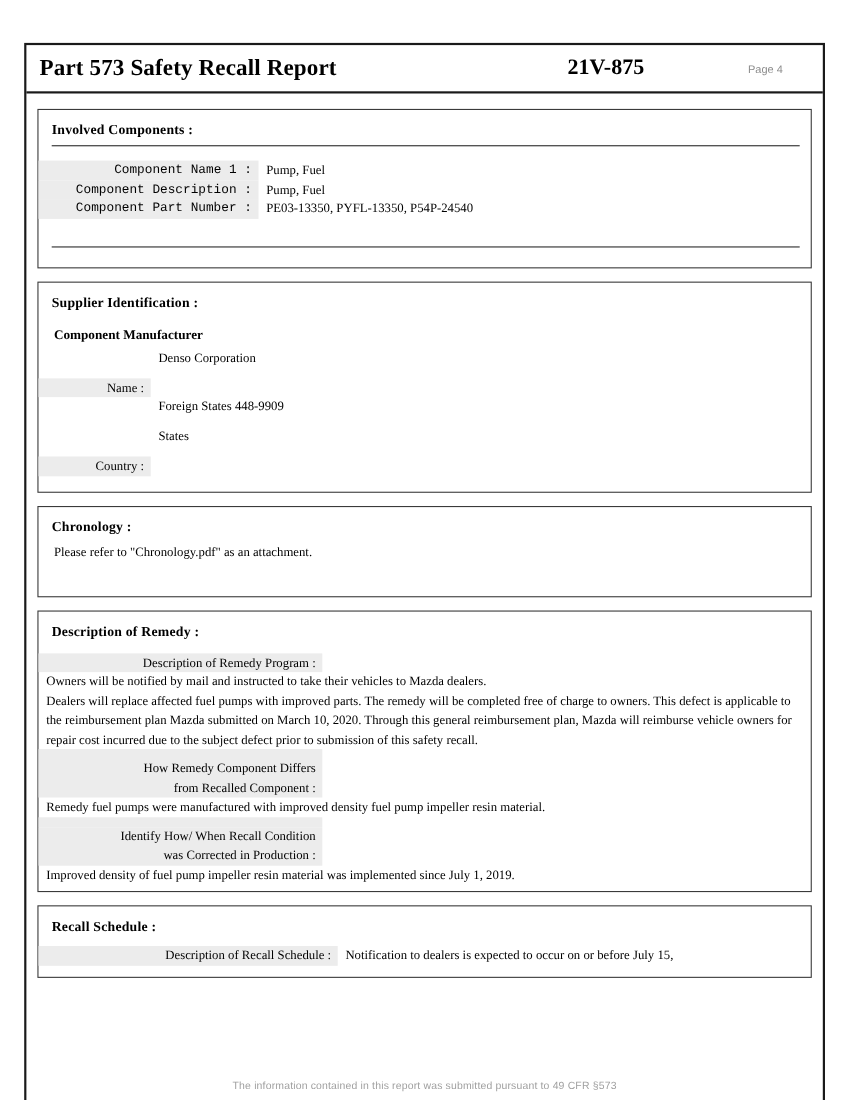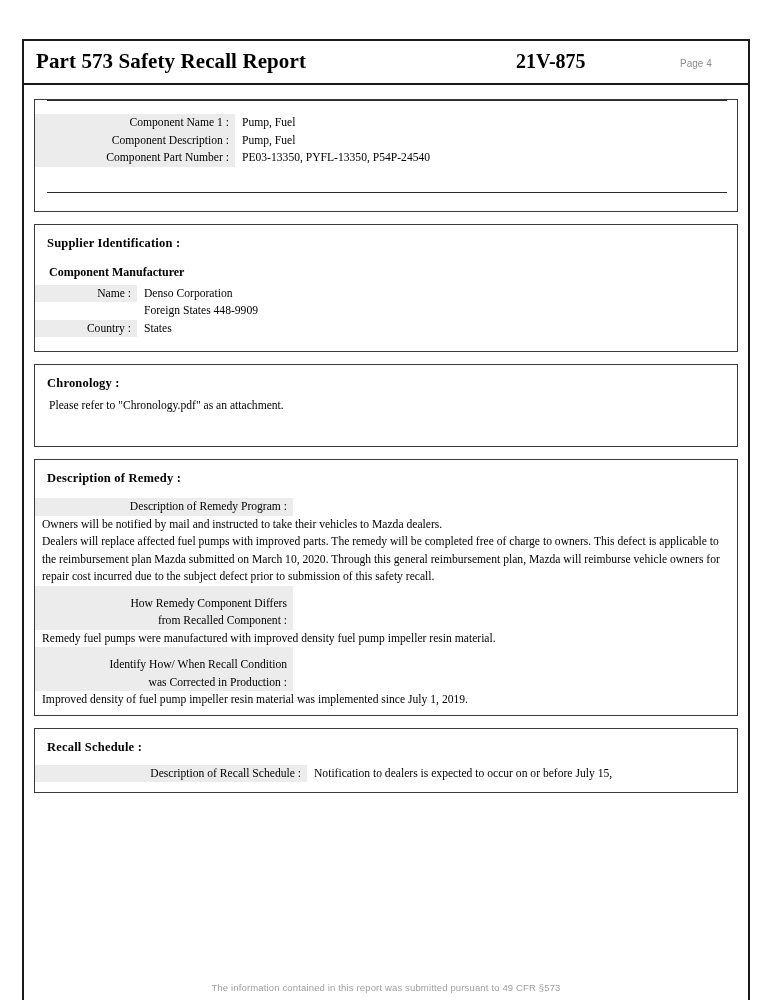--- a/index.html
+++ b/index.html
@@ -108,37 +108,37 @@
   }
   .value {
     padding-left: 7px;
     box-sizing: border-box;
     flex: 1 1 auto;
   }
   .value p { margin: 0; }
 
   
   .ic-block { padding: 13px 0 5px 0; }
-  .ic-block .label { width: 200px; }
+  .ic-block .label { width: 200px; font-family: Liberation Mono, monospace; }
   .ic-spacer { height: 20px; }
   .ic-bottomrule {
     height: 0;
     border-top: 1.6px solid #2b2b2b;
     margin: 0 10px 0 12px;
   }
   .ic-tail { height: 18px; }
 
   
   .sub-title {
     font-size: 12px;
     font-weight: bold;
     padding: 8px 0 5px 14px;
   }
   .supplier-rows { padding-bottom: 14px; }
-  .supplier-rows .label { width: 102px; }
+  .supplier-rows .label { width: 102px; margin-top: 27px; }
   .supplier-rows .row.cont .label { color: transparent; }
 
   
   .chron-text {
     font-size: 11.6px;
     padding: 2px 0 34px 14px;
   }
 
   
   .remedy-rows { padding: 6px 0 6px 0; }
@@ -172,20 +172,21 @@
 
   <div class="header">
     <div class="header-title">Part 573 Safety Recall Report</div>
     <div class="header-recall">21V-875</div>
     <div class="header-page">Page 4</div>
   </div>
 
   <div class="body-area">
 
     <div class="section">
+      <div class="section-title">Involved Components :</div>
       <div class="hrule"></div>
       <div class="rows ic-block">
         <div class="row">
           <div class="label">Component Name  1 :</div>
           <div class="value">Pump, Fuel</div>
         </div>
         <div class="row">
           <div class="label">Component Description :</div>
           <div class="value">Pump, Fuel</div>
         </div>

